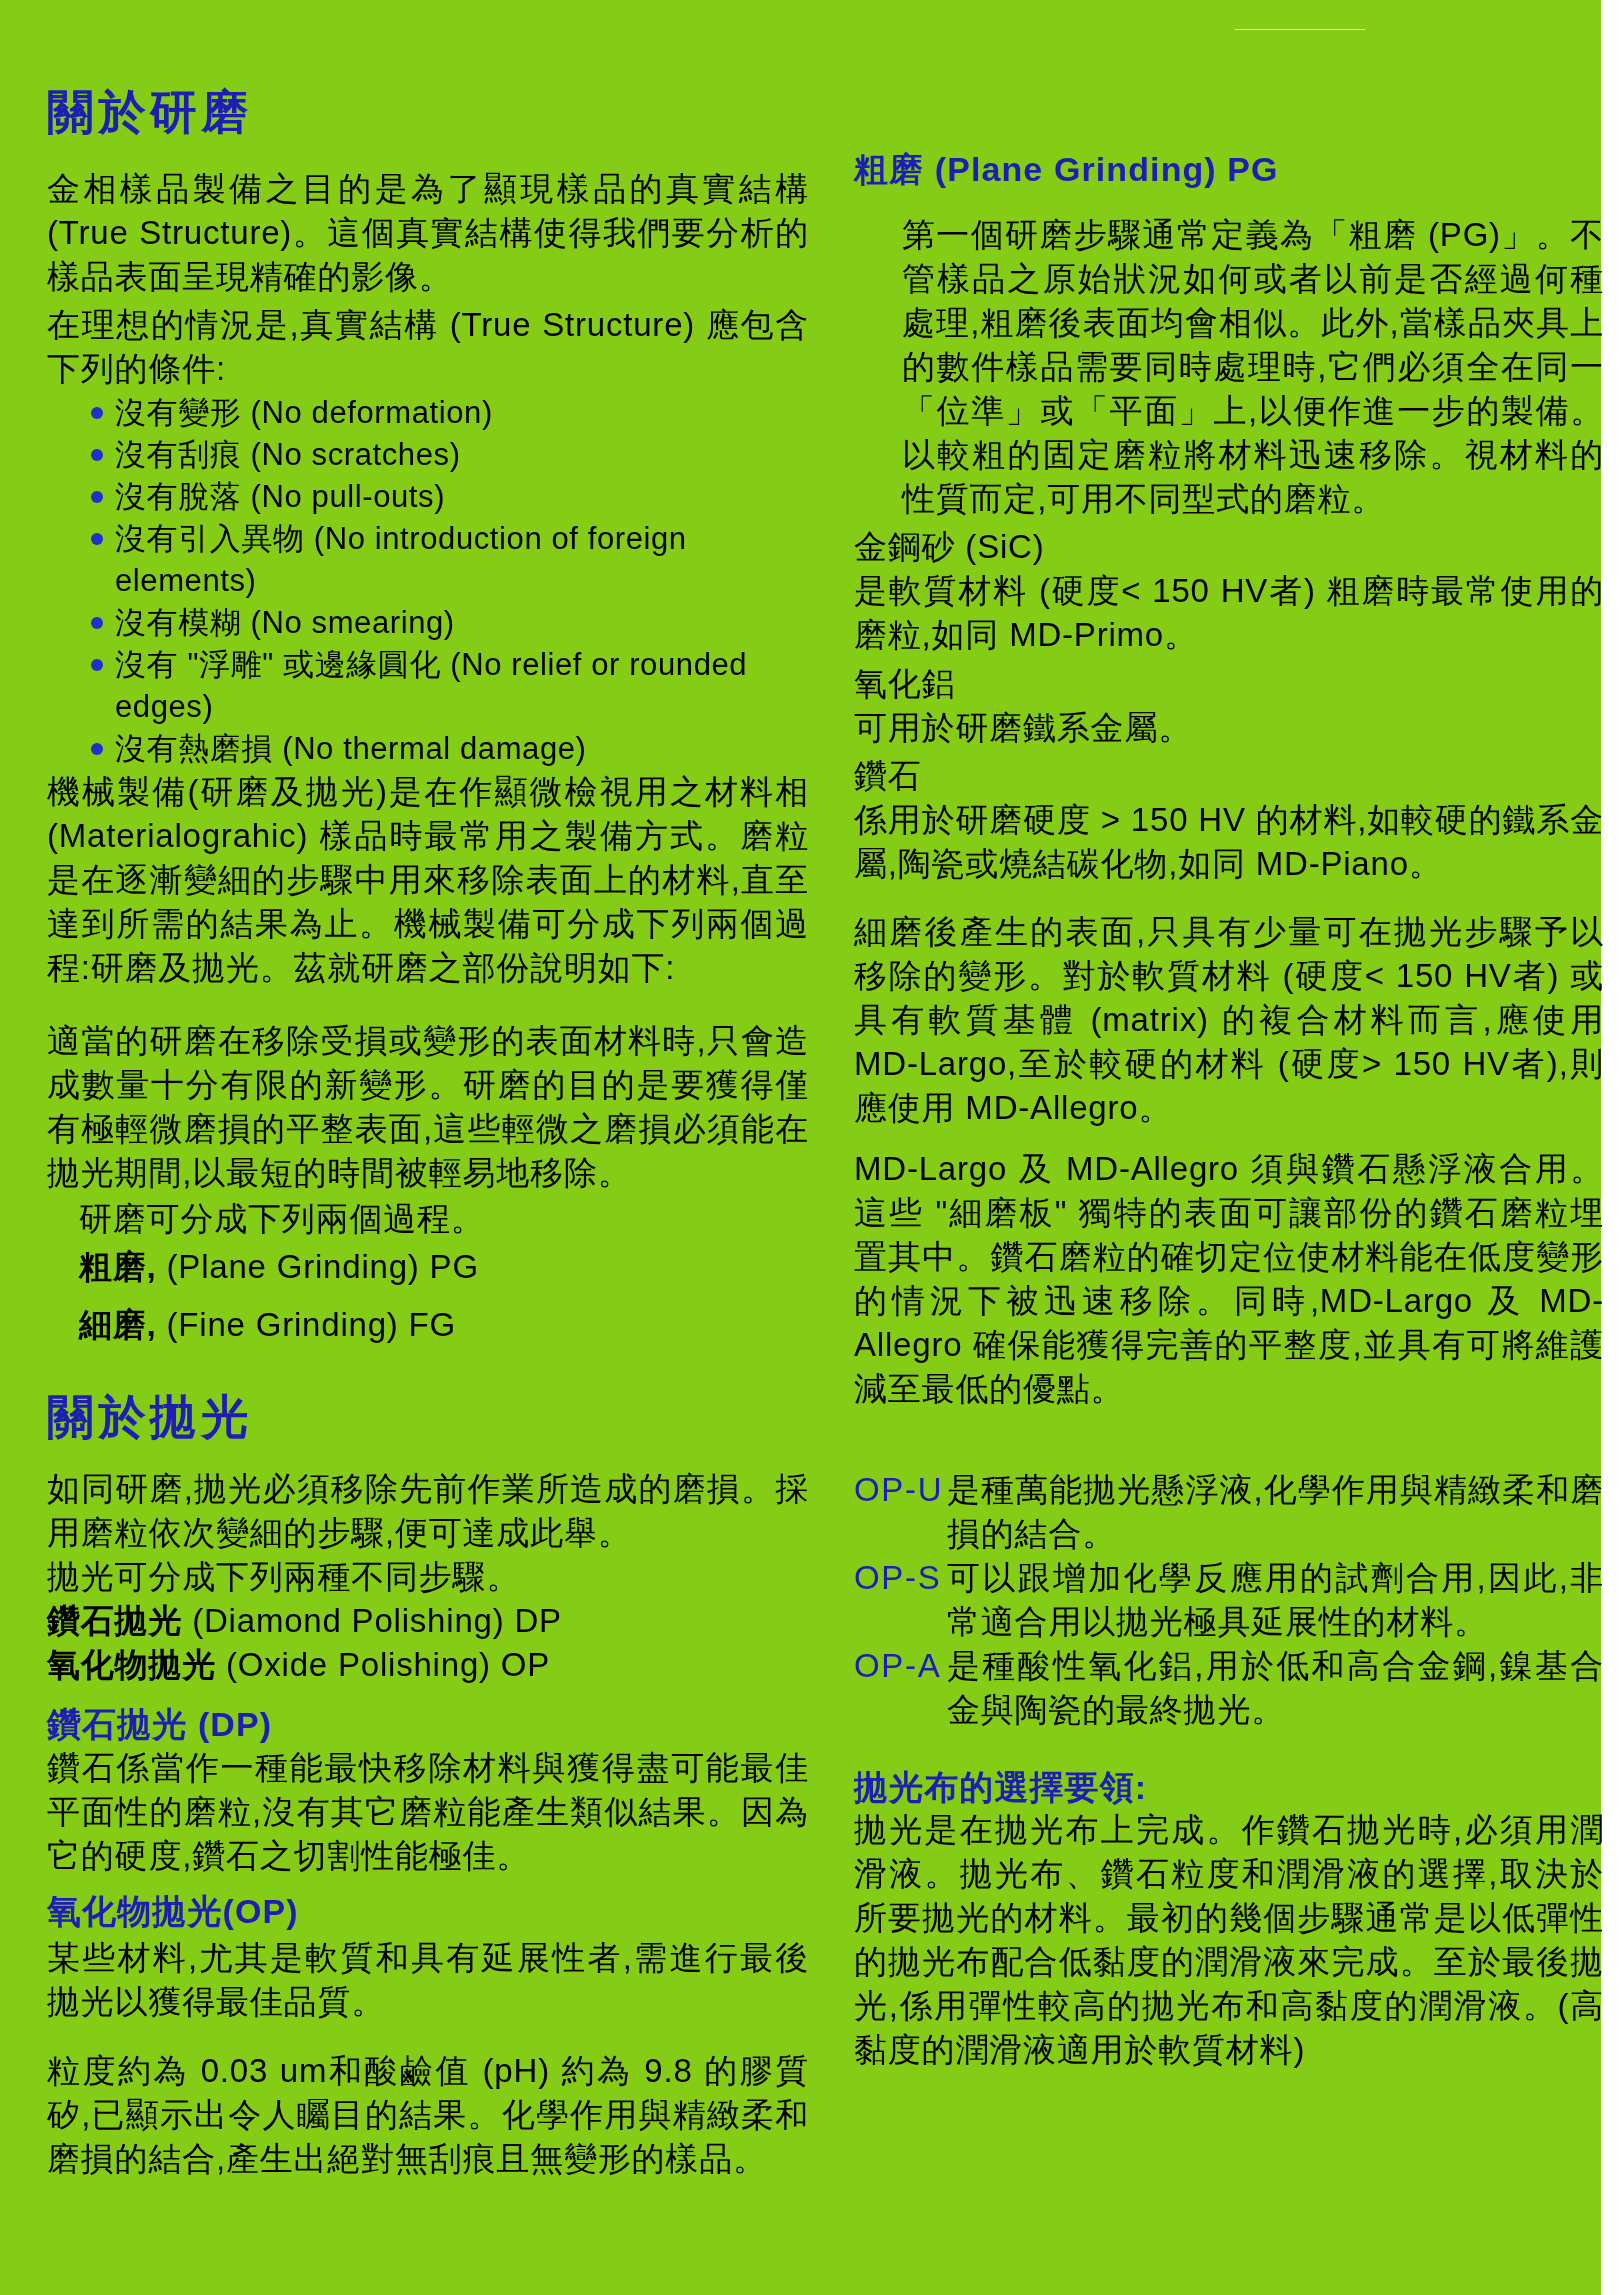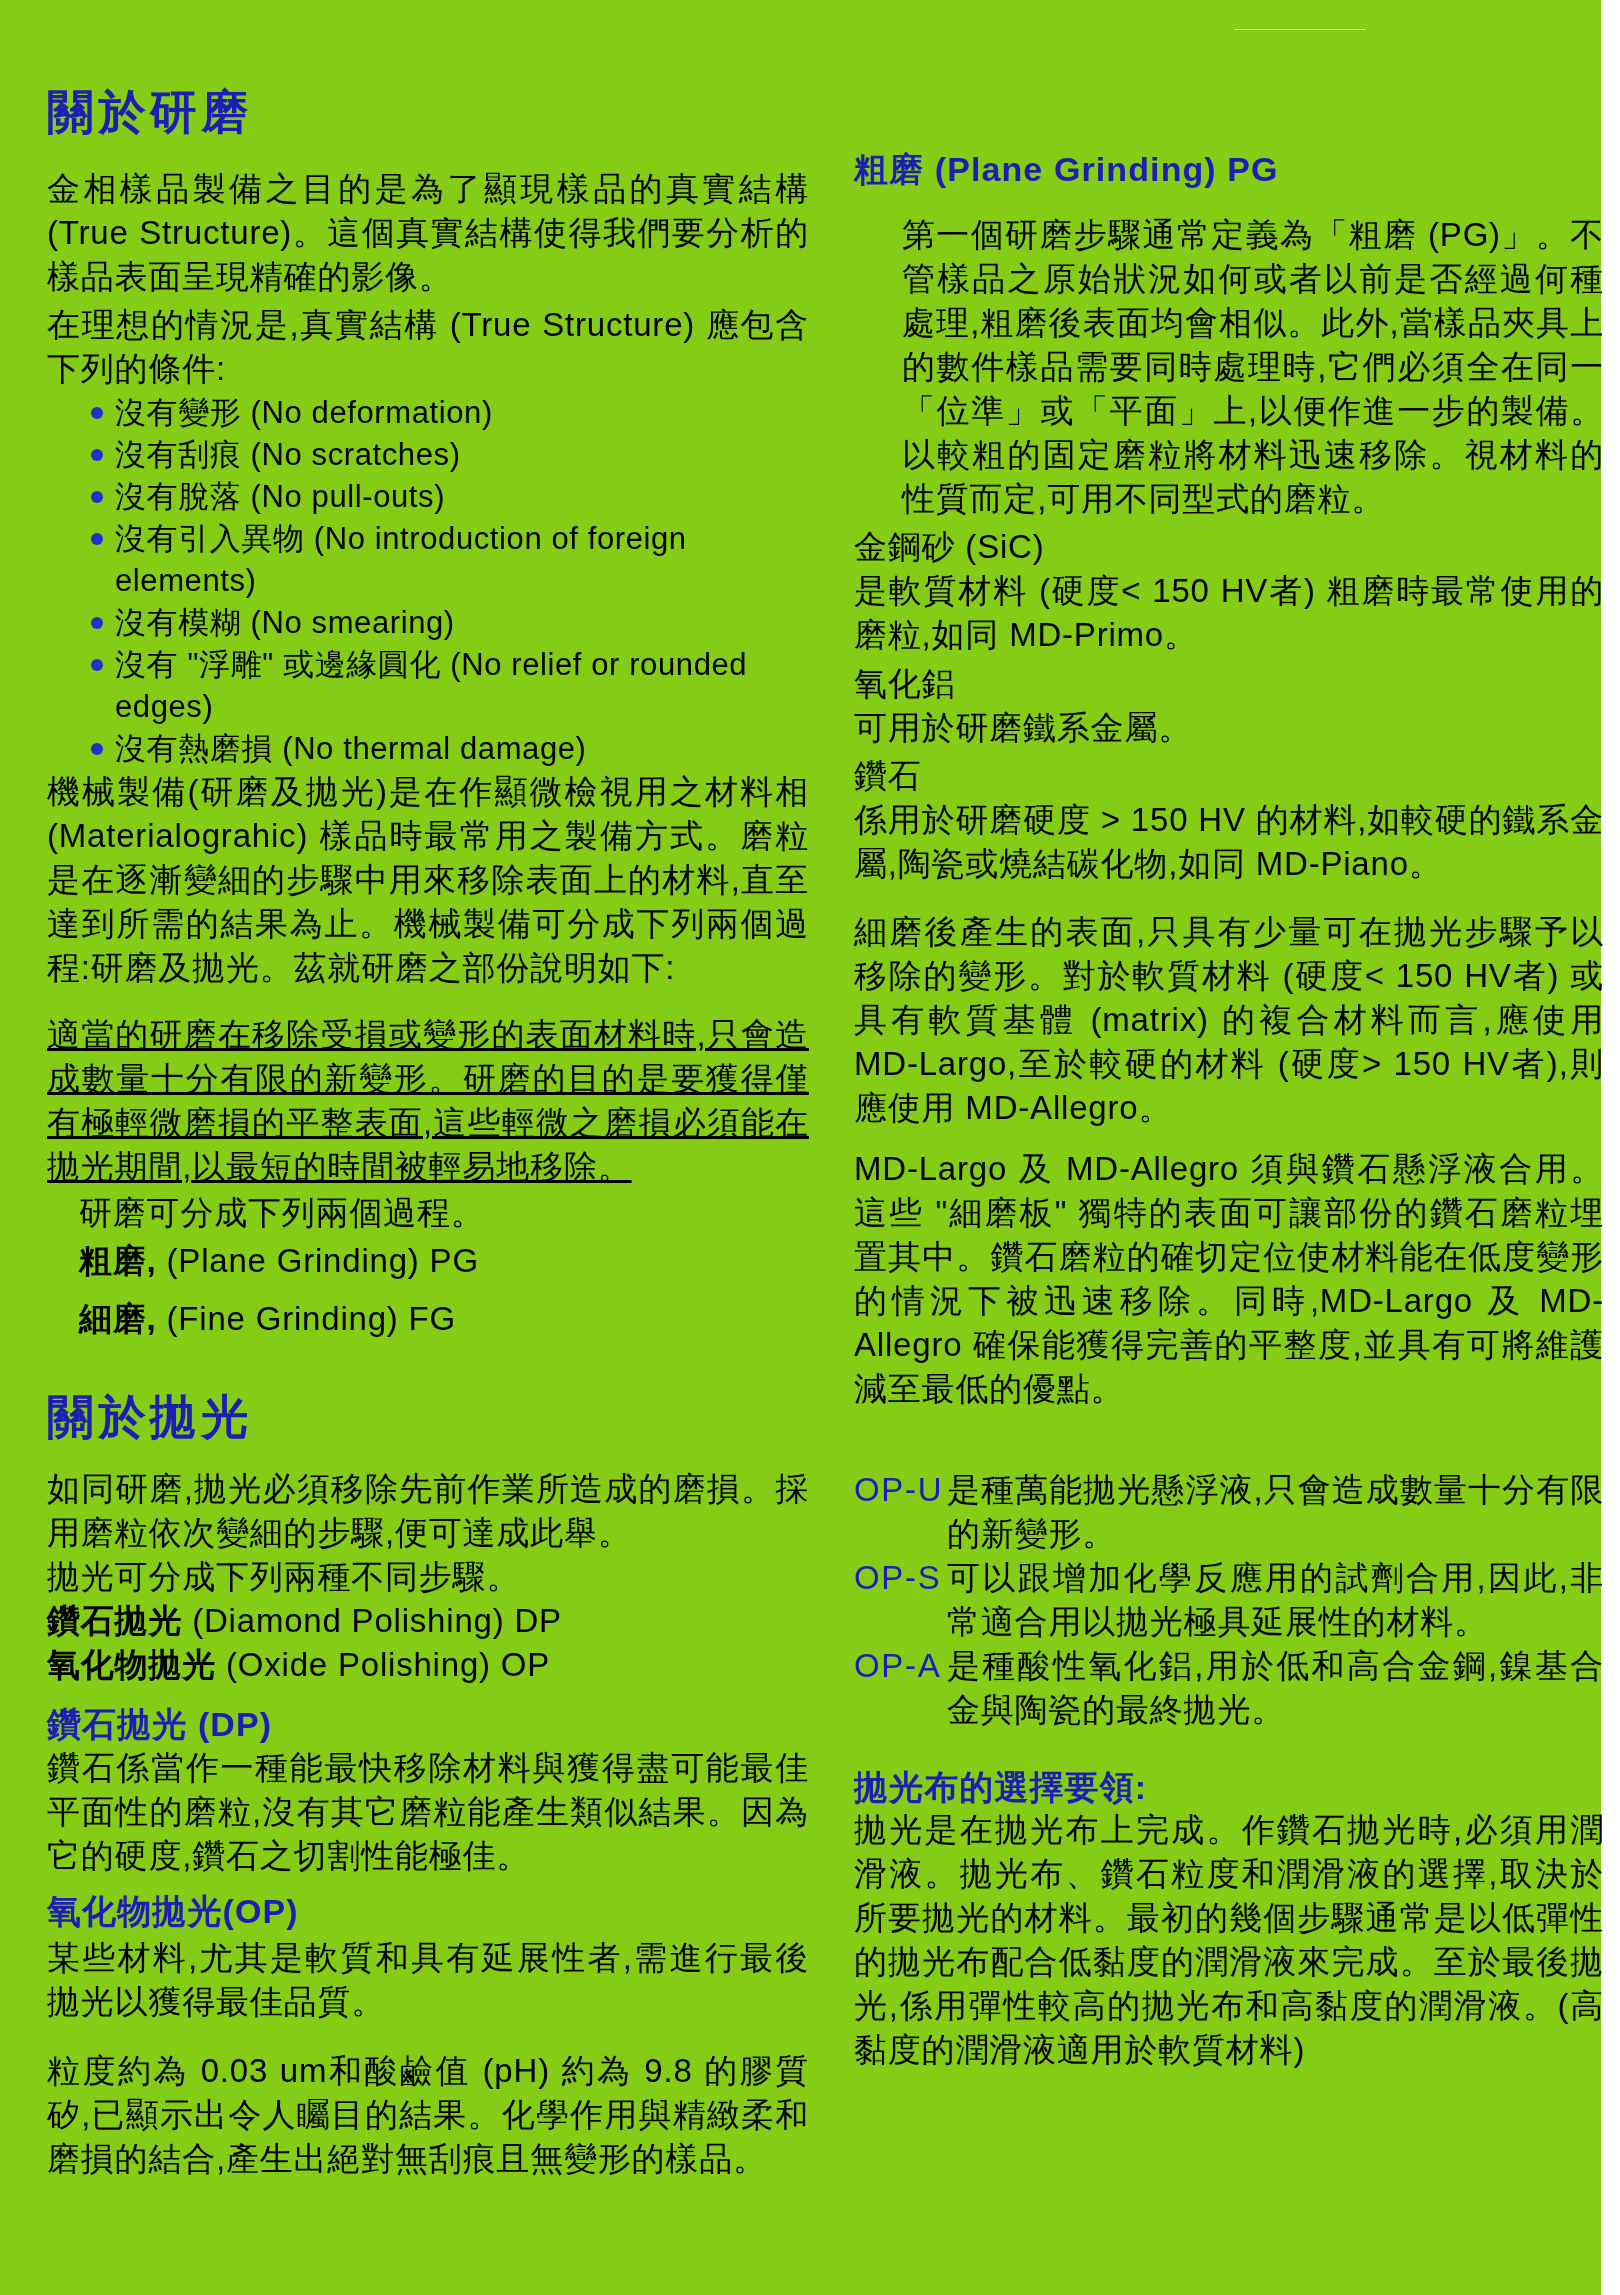--- a/index.html
+++ b/index.html
@@ -80,21 +80,21 @@
   ul.bullets .dot {
     position: absolute;
     left: 44px;
     top: 14.3px;
     width: 12px;
     height: 12px;
     border-radius: 50%;
     background: #2030cc;
   }
   .tl .p-mech   { margin-top: 0px; }
-  .tl .p-proper { margin-top: 23px; text-decoration: underline; }
+  .tl .p-proper { margin-top: 29px; }
   .tl .p-split  { margin-top: 1.1px; padding-left: 32px; }
   .tl .p-pgline { margin-top: 4.4px;  padding-left: 32px; }
   .tl .p-fgline { margin-top: 14px;  padding-left: 32px; }
 
   
   .tr .p-body   { margin-top: 24px; margin-left: 48px; }
   .pg-item { margin-top: 4.4px; }
   .pg-item .item-name { margin-top: 0; }
   .tr .fg-head  { margin-top: 44px; }
   .tr .p-fg1    { margin-top: 24px; }
@@ -190,21 +190,21 @@
     <p class="para p-dpbody">鑽石係當作一種能最快移除材料與獲得盡可能最佳平面性的磨粒,沒有其它磨粒能產生類似結果。因為它的硬度,鑽石之切割性能極佳。</p>
 
     <h2 class="sub-head op-head">氧化物拋光(OP)</h2>
     <p class="para p-opbody1">某些材料,尤其是軟質和具有延展性者,需進行最後拋光以獲得最佳品質。</p>
     <p class="para p-opbody2">粒度約為 0.03 um和酸鹼值 (pH) 約為 9.8 的膠質矽,已顯示出令人矚目的結果。化學作用與精緻柔和磨損的結合,產生出絕對無刮痕且無變形的樣品。</p>
   </section>
 
   <section class="block br">
     <div class="op-item">
       <span class="op-label">OP-U</span>
-      <span>是種萬能拋光懸浮液,只會造成數量十分有限的新變形。</span>
+      <span>是種萬能拋光懸浮液,化學作用與精緻柔和磨損的結合。</span>
     </div>
     <div class="op-item">
       <span class="op-label">OP-S</span>
       <span>可以跟增加化學反應用的試劑合用,因此,非常適合用以拋光極具延展性的材料。</span>
     </div>
     <div class="op-item">
       <span class="op-label">OP-A</span>
       <span>是種酸性氧化鋁,用於低和高合金鋼,鎳基合金與陶瓷的最終拋光。</span>
     </div>
 

